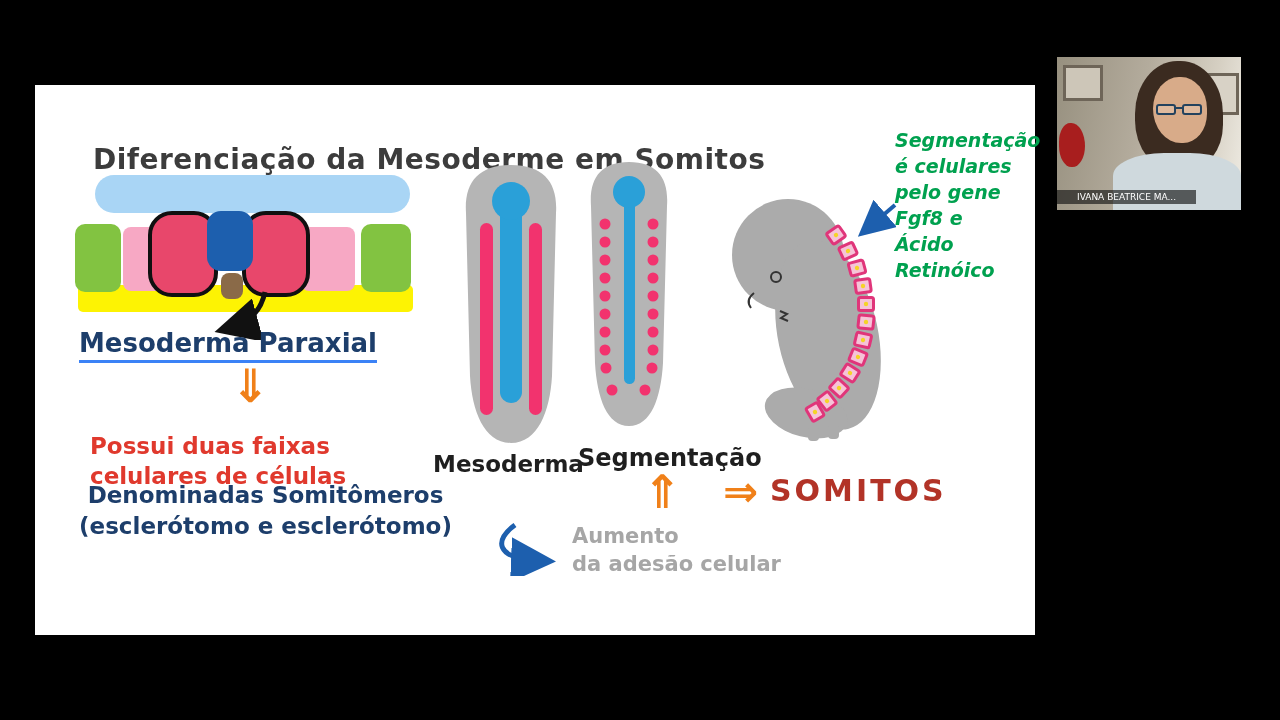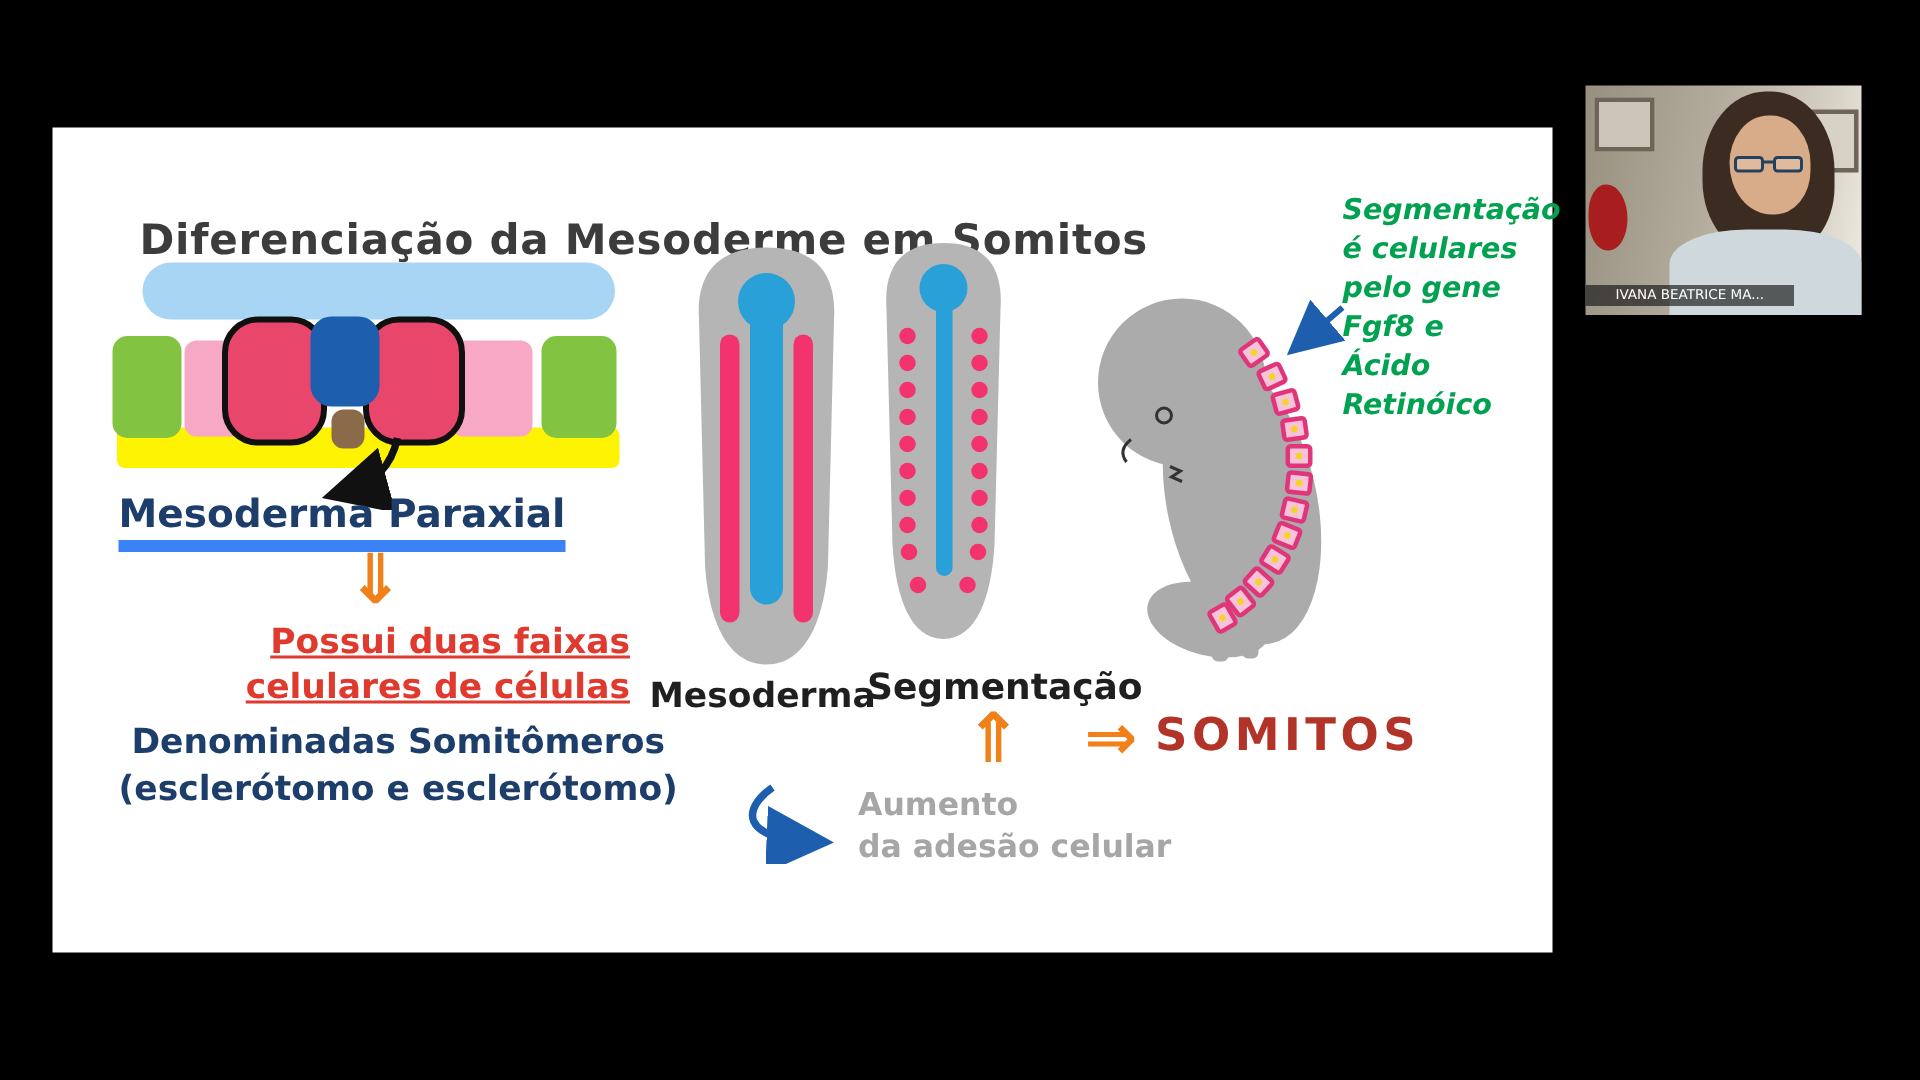--- a/index.html
+++ b/index.html
@@ -15,26 +15,26 @@
   .green-l{left:40px;top:139px;width:46px;height:68px;background:#82c341;border-radius:10px;}
   .green-r{left:326px;top:139px;width:50px;height:68px;background:#82c341;border-radius:10px;}
   .pink-l{left:88px;top:142px;width:52px;height:64px;background:#f7a8c4;border-radius:8px;}
   .pink-r{left:266px;top:142px;width:54px;height:64px;background:#f7a8c4;border-radius:8px;}
   .som-l{left:113px;top:126px;width:70px;height:86px;background:#e8476b;border:4px solid #101010;border-radius:24px;box-sizing:border-box;}
   .som-r{left:207px;top:126px;width:68px;height:86px;background:#e8476b;border:4px solid #101010;border-radius:24px;box-sizing:border-box;}
   .tube{left:172px;top:126px;width:46px;height:60px;background:#1d5fae;border-radius:14px;}
   .noto{left:186px;top:188px;width:22px;height:26px;background:#8a6a48;border-radius:8px;}
   
   .paraxial{left:38px;top:243px;width:310px;text-align:center;font-size:26px;font-weight:700;color:#1d3e6b;}
-  .paraxial span{border-bottom:8px solid #3b82f6;padding-bottom:2px;}
+  .paraxial span{border-bottom:3px solid #3b82f6;padding-bottom:2px;}
   .arrow-orange{color:#f08019;font-weight:700;line-height:1;}
   .a-down{left:196px;top:278px;font-size:46px;}
   .a-up{left:608px;top:384px;font-size:46px;}
   .a-right{left:688px;top:386px;font-size:42px;}
-  .red-note{left:55px;top:328px;width:330px;text-align:right;font-size:23px;line-height:30px;color:#e0392d;font-weight:600;text-decoration:underline;}
+  .red-note{left:55px;top:346px;width:330px;text-align:left;font-size:23px;line-height:30px;color:#e0392d;font-weight:600;}
   .navy-note{left:18px;top:395px;width:425px;text-align:center;font-size:23px;line-height:31px;color:#1d3e6b;font-weight:600;}
   .presom{left:398px;top:365px;width:155px;font-size:23px;line-height:29px;color:#1f1f1f;font-weight:600;}
   .seg{left:543px;top:359px;width:165px;text-align:center;font-size:24px;color:#1f1f1f;font-weight:600;}
   .gray-note{left:537px;top:437px;width:240px;font-size:21px;line-height:28px;color:#a6a6a6;font-weight:700;}
   .somitos{left:735px;top:388px;font-size:30px;font-weight:700;letter-spacing:3px;color:#b23327;}
   .green-note{left:860px;top:42px;width:150px;font-size:19px;line-height:26px;color:#00a14f;font-style:italic;font-weight:600;}
   
   #webcam{left:1057px;top:57px;width:184px;height:153px;overflow:hidden;
           background:linear-gradient(100deg,#97907f 0%,#b4ac9d 45%,#d6d0c3 78%,#efece4 100%);}
   .frame-l{left:6px;top:8px;width:34px;height:30px;background:#cdc6b8;border:3px solid #6e6558;}

